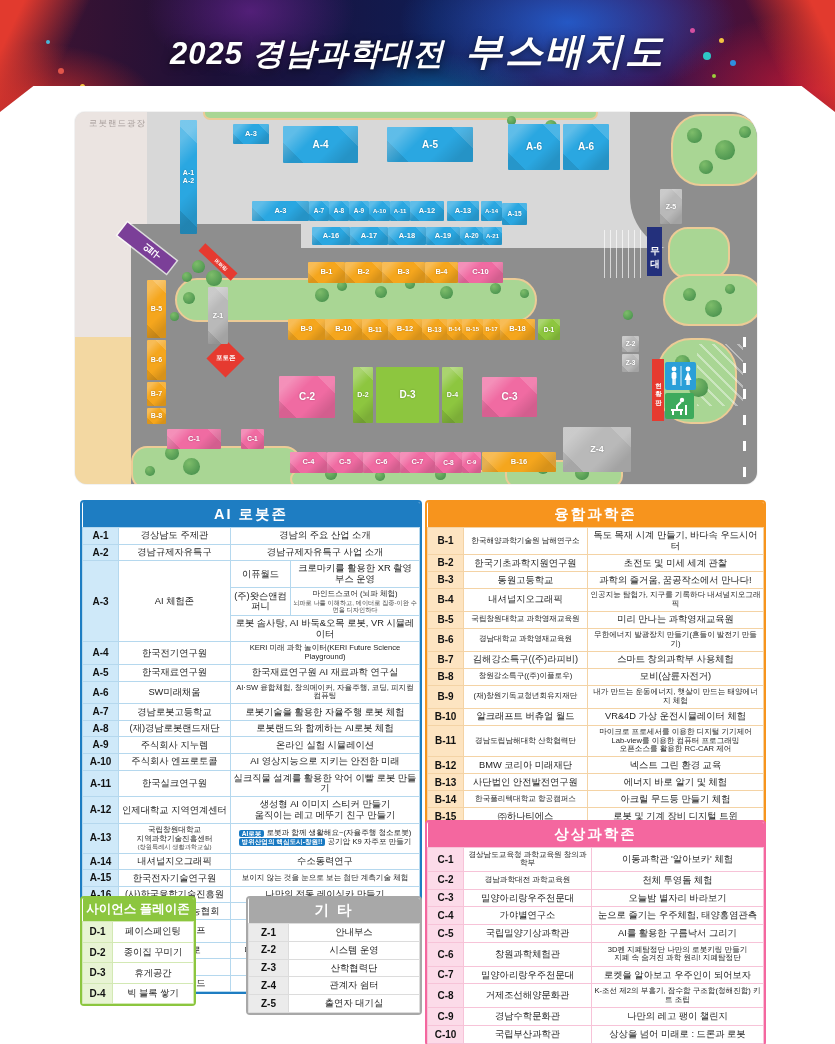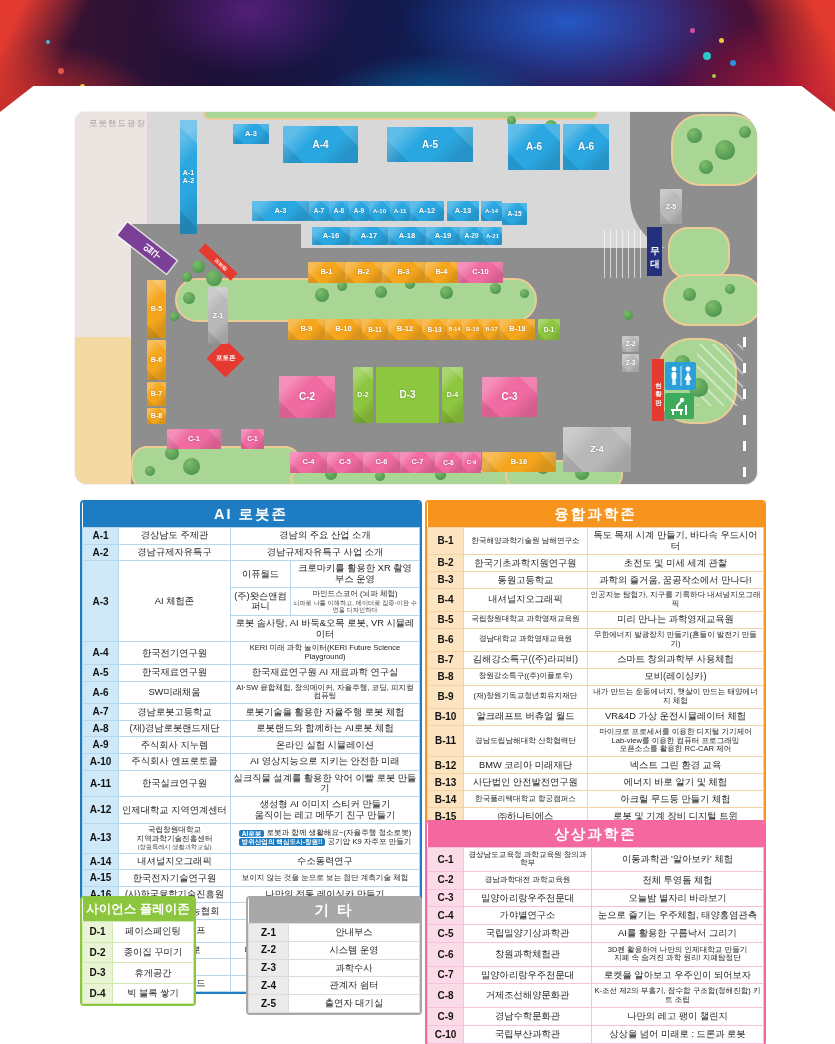--- a/index.html
+++ b/index.html
@@ -98,20 +98,24 @@
     <div class="wedge l"></div>
     <div class="wedge r"></div>
     <div class="dot" style="left:690px;top:28px;width:5px;height:5px;background:#d44fa0"></div>
     <div class="dot" style="left:703px;top:52px;width:8px;height:8px;background:#2ec7c7"></div>
     <div class="dot" style="left:719px;top:38px;width:5px;height:5px;background:#f3c341"></div>
     <div class="dot" style="left:730px;top:60px;width:6px;height:6px;background:#2e8fe0"></div>
     <div class="dot" style="left:712px;top:74px;width:4px;height:4px;background:#9bd03b"></div>
     <div class="dot" style="left:58px;top:68px;width:6px;height:6px;background:#e2554a"></div>
     <div class="dot" style="left:80px;top:84px;width:5px;height:5px;background:#f3c341"></div>
     <div class="dot" style="left:46px;top:40px;width:4px;height:4px;background:#49b7d8"></div>
+    <div class="hdr-title">
+      <span class="t1">2025 경남과학대전</span>
+      <span class="t2">부스배치도</span>
+    </div>
   </div>
 
   <div class="panel"></div>
 
   <div class="map" id="map">
     <div class="bg-pink"></div>
     <div class="bg-sand"></div>
     <div class="road" style="left:56px;top:112px;width:170px;height:260px"></div>
     <div class="road" style="left:140px;top:136px;width:545px;height:236px"></div>
     <div class="road" style="left:555px;top:0;width:130px;height:140px;border-radius:0 0 0 55px"></div>
@@ -569,21 +573,21 @@
             <td class="desc">
               <div class="ln">스마트 창의과학부 사용체험</div>
             </td>
           </tr>
           <tr>
             <td class="code">B-8</td>
             <td class="org">
               <div class="ln sm">창원강소특구((주)이플로우)</div>
             </td>
             <td class="desc">
-              <div class="ln">모비(레이싱카)</div>
+              <div class="ln">모비(삼륜자전거)</div>
             </td>
           </tr>
           <tr>
             <td class="code">B-9</td>
             <td class="org">
               <div class="ln sm">(재)창원기독교청년회유지재단</div>
             </td>
             <td class="desc">
               <div class="ln sm">내가 만드는 운동에너지, 햇살이 만드는 태양에너지 체험</div>
             </td>
@@ -732,21 +736,21 @@
             <td class="desc">
               <div class="ln">AI를 활용한 구름낙서 그리기</div>
             </td>
           </tr>
           <tr>
             <td class="code">C-6</td>
             <td class="org">
               <div class="ln">창원과학체험관</div>
             </td>
             <td class="desc">
-              <div class="ln sm">3D펜 활용하여 나만의 인제대학교 만들기</div>
+              <div class="ln sm">3D펜 지폐탐정단 나만의 로봇키링 만들기</div>
               <div class="ln sm">지폐 속 숨겨진 과학 원리! 지폐탐정단</div>
             </td>
           </tr>
           <tr>
             <td class="code">C-7</td>
             <td class="org">
               <div class="ln">밀양아리랑우주천문대</div>
             </td>
             <td class="desc">
               <div class="ln">로켓을 알아보고 우주인이 되어보자</div>
@@ -843,21 +847,21 @@
           </tr>
           <tr>
             <td class="code">Z-2</td>
             <td class="desc">
               <div class="ln">시스템 운영</div>
             </td>
           </tr>
           <tr>
             <td class="code">Z-3</td>
             <td class="desc">
-              <div class="ln">과학수사</div>
+              <div class="ln">산학협력단</div>
             </td>
           </tr>
           <tr>
             <td class="code">Z-4</td>
             <td class="desc">
               <div class="ln">관계자 쉼터</div>
             </td>
           </tr>
           <tr>
             <td class="code">Z-5</td>

